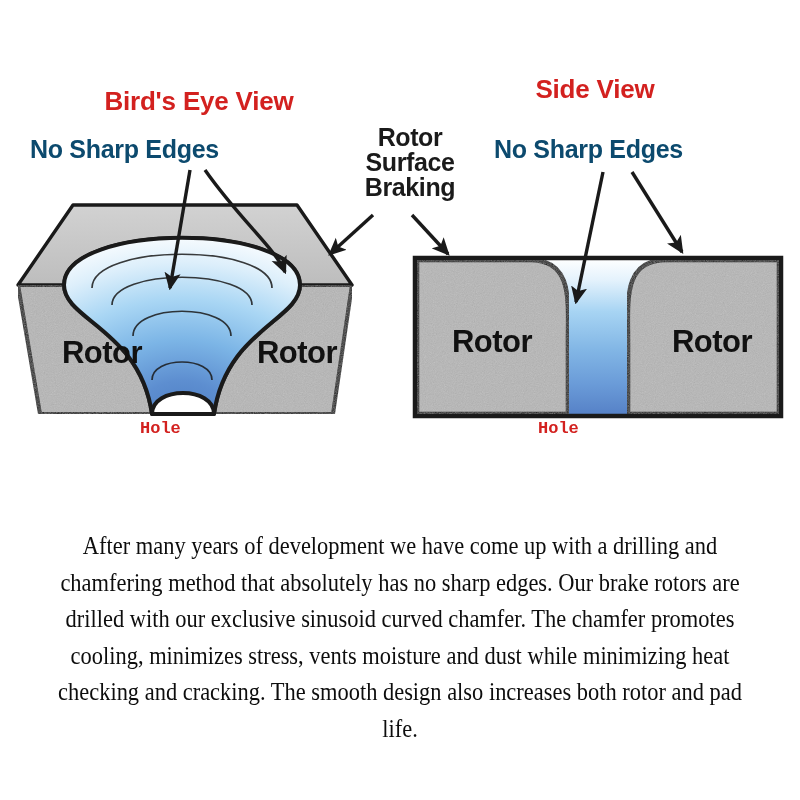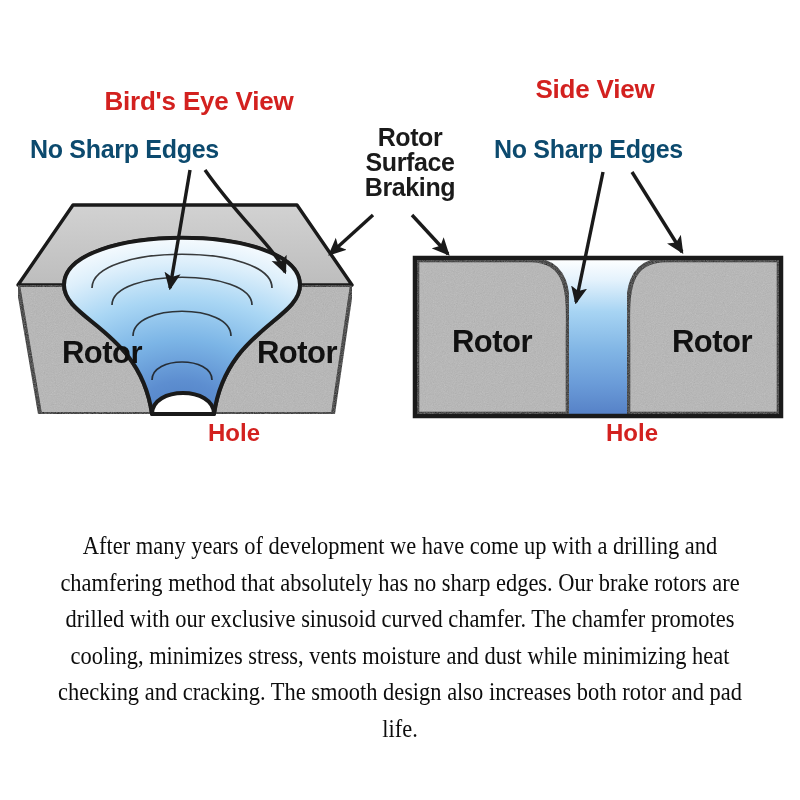--- a/index.html
+++ b/index.html
@@ -61,25 +61,25 @@
     font-weight: bold;
     font-size: 25px;
     line-height: 25px;
     color: #1a1a1a;
     text-align: center;
     letter-spacing: -0.4px;
   }
 
   .hole-label {
     position: absolute;
-    font-family: Liberation Sans, sans-serif;
-    font-weight: bold;
-    font-size: 24px;
+    font-family: Liberation Mono, monospace;
+    font-weight: bold;
+    font-size: 17px;
     color: #d3211f;
-    text-align: right;
+    text-align: left;
     white-space: nowrap;
   }
   #label-hole-left  { left: 140px; top: 419px; width: 120px; }
   #label-hole-right { left: 538px; top: 419px; width: 120px; }
 
   .block-word {
     font-family: "Liberation Sans", sans-serif;
     font-weight: bold;
     font-size: 31px;
     fill: #111111;

